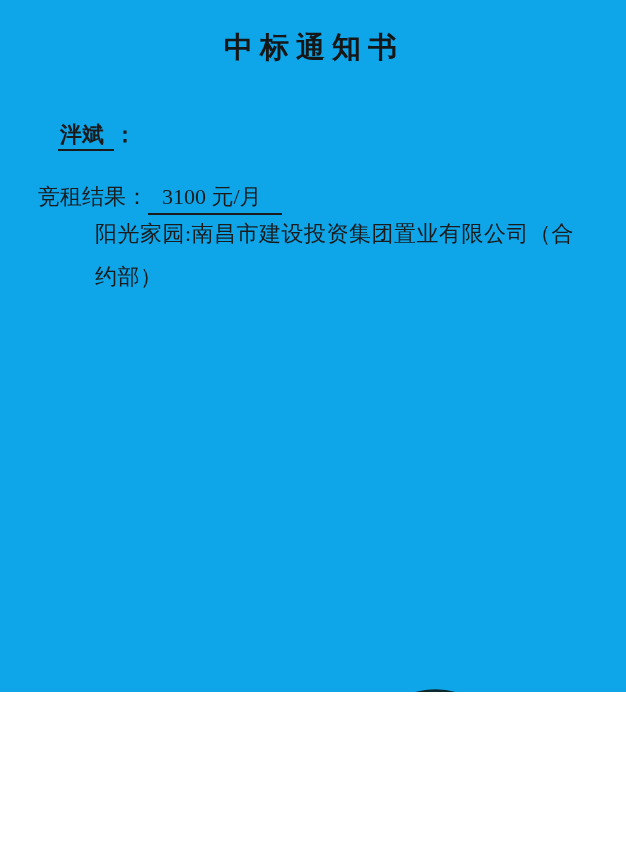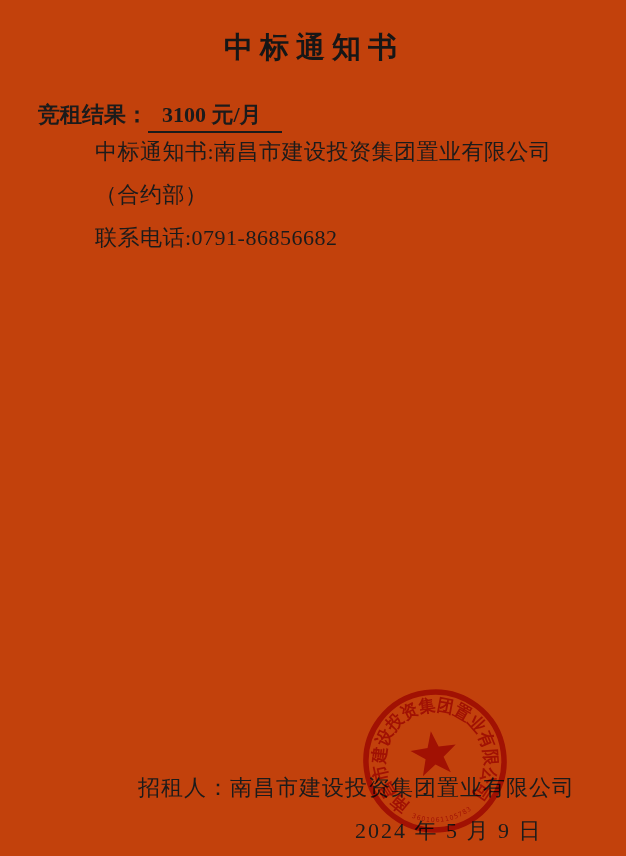--- a/index.html
+++ b/index.html
@@ -3,24 +3,24 @@
 <meta charset="utf-8">
 <style>
   html, body {
     margin: 0;
     padding: 0;
     background: #ffffff;
   }
   .page {
     position: relative;
     width: 626px;
-    height: 856px;
+    height: 692px;
     box-sizing: border-box;
     padding: 0 36px 12px 38px;
-    background: #c2410c;
+    background: #0ea5e9;
     color: #1b1b1b;
     font-family: "Liberation Serif", "DejaVu Serif", serif;
     font-size: 22px;
     overflow: hidden;
   }
   .doc-title {
     margin: 28px 0 0 0;
     text-align: center;
     font-size: 29px;
     font-weight: bold;
@@ -46,21 +46,21 @@
   }
   .para-highlight {
     font-weight: bold;
     text-decoration: underline;
     text-decoration-thickness: 2px;
     text-underline-offset: 6px;
   }
   .result-line {
     margin-top: 32px;
     line-height: 30px;
-    font-weight: bold;
+    font-weight: normal;
   }
   .result-value {
     border-bottom: 2px solid #1b1b1b;
     padding: 0 20px 4px 14px;
   }
   .para-publicity {
     margin-top: 46px;
   }
   .indent-line {
     margin: 0;
@@ -105,29 +105,31 @@
     letter-spacing: 1px;
   }
 </style>
 </head>
 <body>
 
 <div class="page">
 
   <h1 class="doc-title">中标通知书</h1>
 
+  <div class="salutation">
+    <span class="salutation-name">泮斌</span><span>：</span>
+  </div>
 
 
   <div class="result-line">
     <span>竞租结果：</span><span class="result-value">3100 元/月</span>
   </div>
 
 
-  <p class="indent-line">中标通知书:南昌市建设投资集团置业有限公司（合约部）</p>
-  <p class="indent-line">联系电话:0791-86856682</p>
+  <p class="indent-line">阳光家园:南昌市建设投资集团置业有限公司（合约部）</p>
 
   <div class="footer">
     <div class="issuer-line">
       <span>招租人：</span><span>南昌市建设投资集团置业有限公司</span>
     </div>
     <div class="date-line">2024 年 5 月 9 日</div>
   </div>
 
   <svg class="seal" viewBox="-80 -80 160 160" aria-hidden="true">
     <g transform="rotate(-8)">

